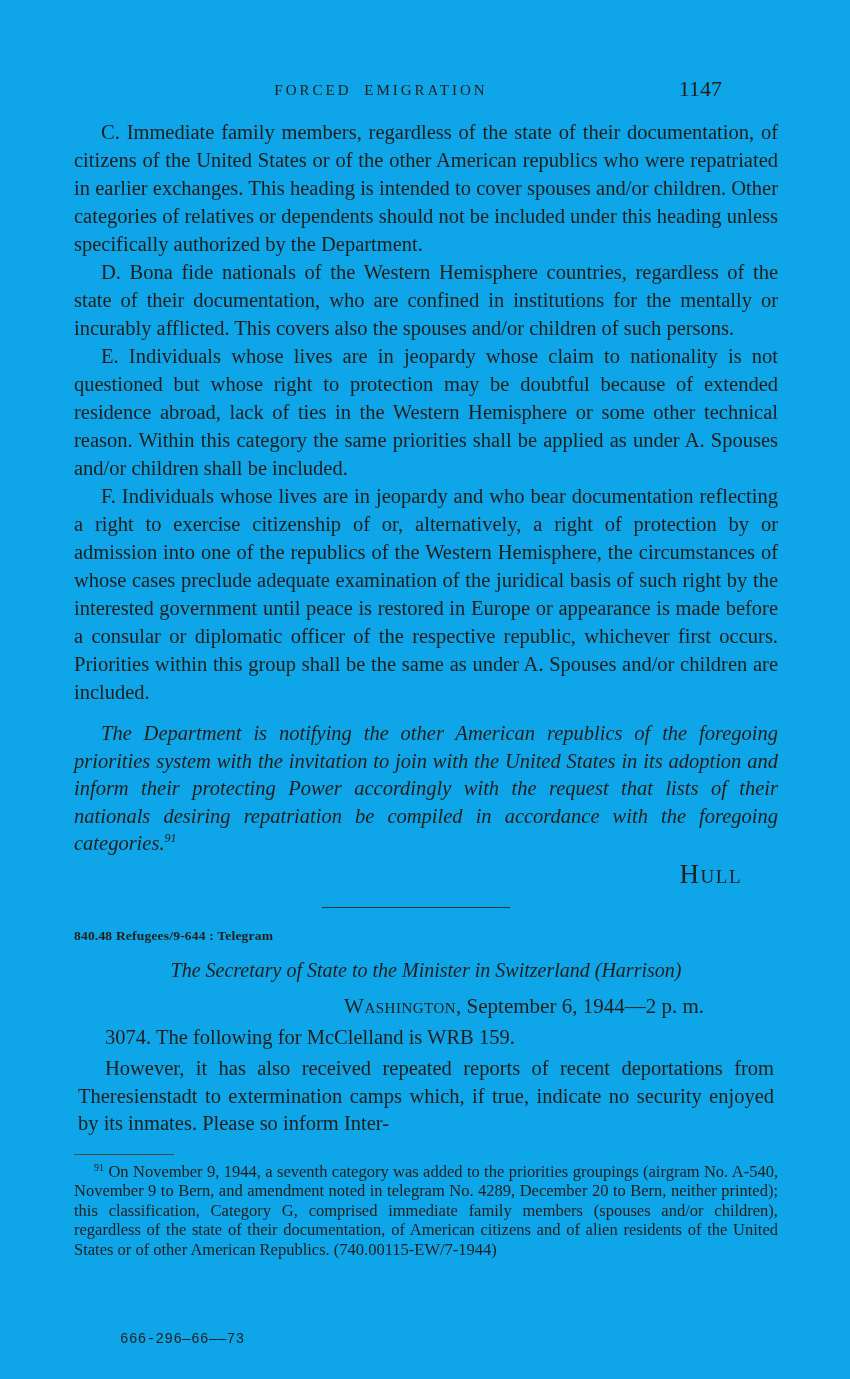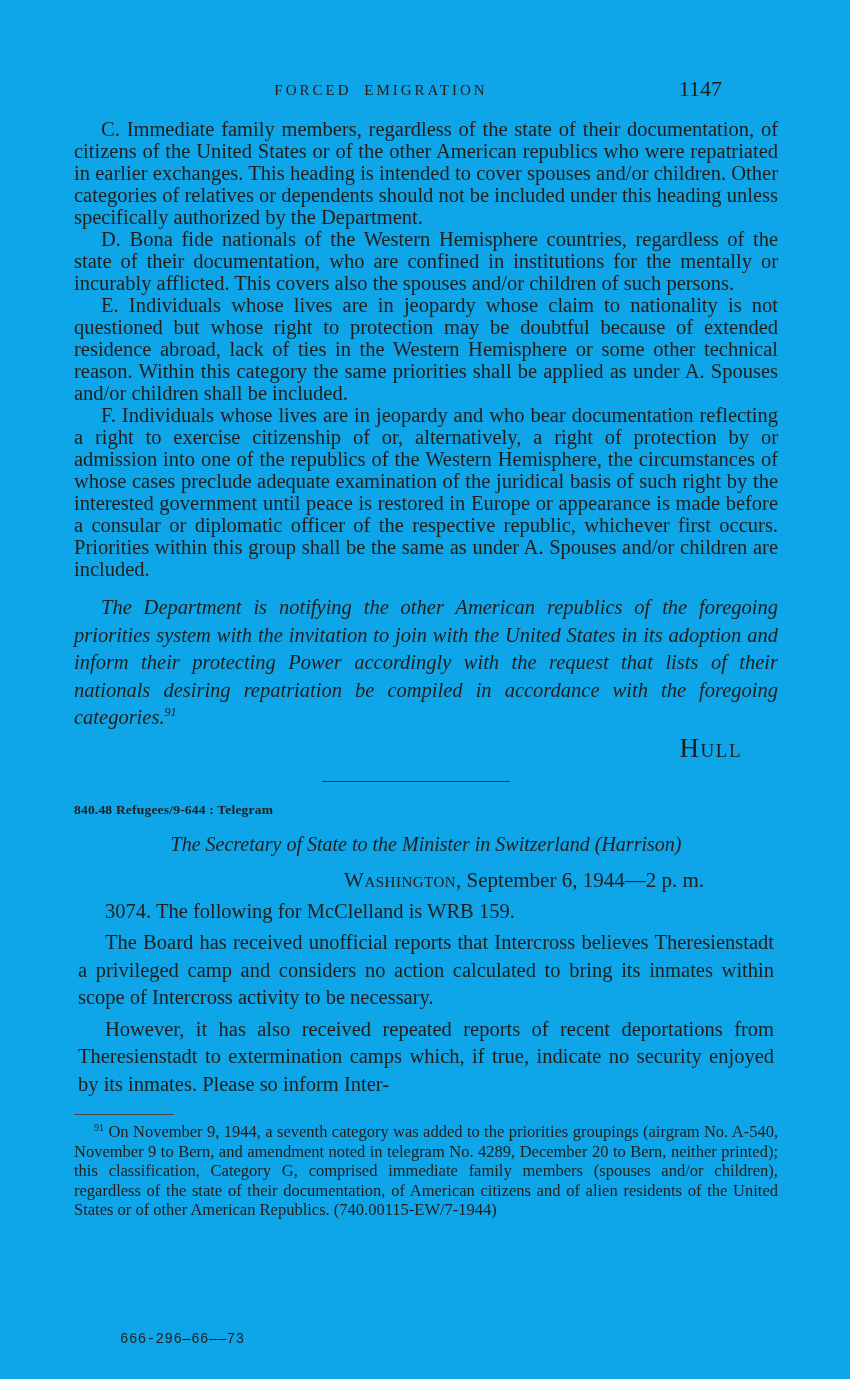--- a/index.html
+++ b/index.html
@@ -34,21 +34,21 @@
     position: absolute;
     right: 56px;
     top: 0;
     font-size: 22px;
   }
   
   .bodytext { text-align: justify; font-size: 20.5px; }
   .para {
     margin: 0;
     text-indent: 27px;
-    line-height: 22px;
+    line-height: 28px;
   }
   .closing {
     margin-top: 14px;
     line-height: 27.5px;
     font-style: italic;
   }
   .fn-ref {
     font-size: 12px;
     line-height: 0;
     vertical-align: super;
@@ -149,21 +149,20 @@
   <hr class="divider">
 
   <section>
     <p class="ref-line">840.48 Refugees/9-644 : Telegram</p>
 
     <p class="doc-title">The Secretary of State to the Minister in Switzerland (Harrison)</p>
 
     <p class="dateline"><span class="smallcaps">Washington</span><span>, September 6, 1944—2 p. m.</span></p>
 
     <p class="tg-para">3074. The following for McClelland is WRB 159.</p>
-    <p class="tg-para">The Board has received unofficial reports that Intercross believes Theresienstadt a privileged camp and considers no action calculated to bring its inmates within scope of Intercross activity to be necessary.</p>
     <p class="tg-para">However, it has also received repeated reports of recent deportations from Theresienstadt to extermination camps which, if true, indicate no security enjoyed by its inmates. Please so inform Inter-</p>
   </section>
 
   <footer>
     <hr class="fn-rule">
     <p class="footnote-text"><sup>91</sup> <span>On November 9, 1944, a seventh category was added to the priorities groupings (airgram No. A-540, November 9 to Bern, and amendment noted in telegram No. 4289, December 20 to Bern, neither printed); this classification, Category G, comprised immediate family members (spouses and/or children), regardless of the state of their documentation, of American citizens and of alien residents of the United States or of other American Republics. (740.00115-EW/7-1944)</span></p>
   </footer>
 
   <span class="print-code">666-296—66——73</span>
 

